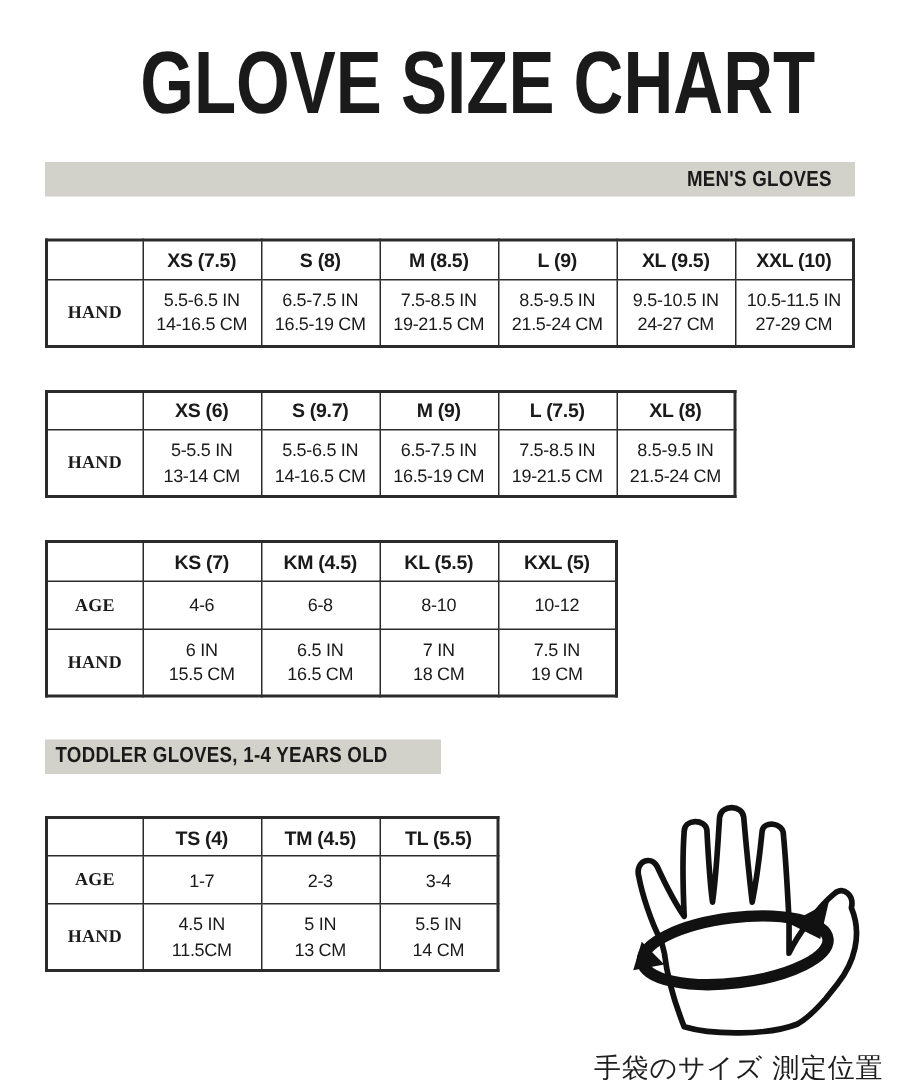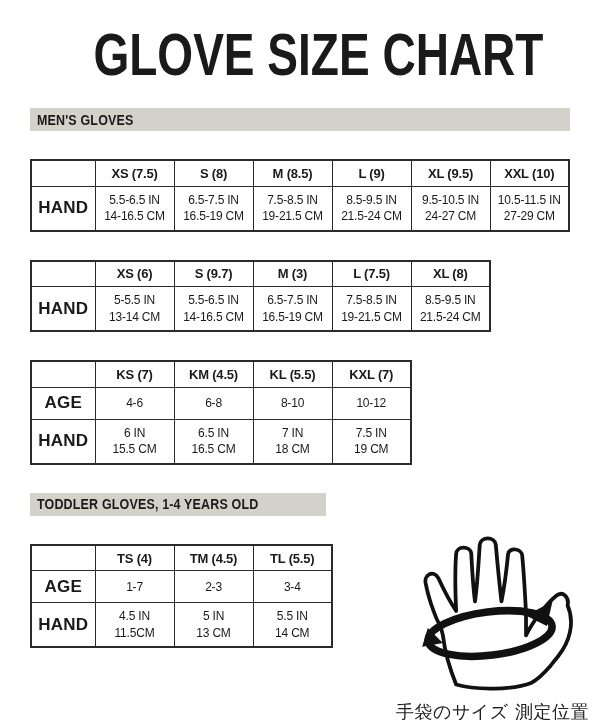--- a/index.html
+++ b/index.html
@@ -29,22 +29,23 @@
     transform-origin:center center;
   }
 
   
   .size-section { margin-top:28px; }
   .section-bar {
     width:540px; height:23px;
     background:#d3d2ca;
     display:flex; align-items:center;
     padding-left:7px;
-  }
-  .size-section.narrow .section-bar { width:296px; }
+    justify-content:flex-end;
+  }
+  .size-section.narrow .section-bar { width:264px; }
   .bar-text {
     display:inline-block;
     font-weight:bold;
     font-size:14.5px;
     letter-spacing:0.2px;
     transform:scaleX(0.86);
     transform-origin:left center;
     white-space:nowrap;
   }
 
@@ -65,23 +66,24 @@
   table.size-table col.c-label { width:64px; }
   table.size-table col.c-data  { width:79px; }
   th.corner { height:26px; }
   th.size {
     height:26px;
     font-size:13px;
     font-weight:bold;
     letter-spacing:-0.2px;
   }
   td.label {
-    font-size:17px;
+    font-size:12px;
     font-weight:bold;
     letter-spacing:0.2px;
+    font-family:Liberation Serif, serif;
   }
   td.data {
     height:32px;
     font-size:12px;
     line-height:1.38;
     letter-spacing:-0.2px;
     padding:5px 1px;
   }
 
   
@@ -156,21 +158,21 @@
             <col class="c-data">
             <col class="c-data">
             <col class="c-data">
             <col class="c-data">
           </colgroup>
           <thead>
             <tr>
               <th class="corner"></th>
               <th class="size">XS (6)</th>
               <th class="size">S (9.7)</th>
-              <th class="size">M (3)</th>
+              <th class="size">M (9)</th>
               <th class="size">L (7.5)</th>
               <th class="size">XL (8)</th>
             </tr>
           </thead>
           <tbody>
             <tr>
               <td class="label">HAND</td>
               <td class="data">5-5.5 IN<br>13-14 CM</td>
               <td class="data">5.5-6.5 IN<br>14-16.5 CM</td>
               <td class="data">6.5-7.5 IN<br>16.5-19 CM</td>
@@ -189,21 +191,21 @@
             <col class="c-data">
             <col class="c-data">
             <col class="c-data">
           </colgroup>
           <thead>
             <tr>
               <th class="corner"></th>
               <th class="size">KS (7)</th>
               <th class="size">KM (4.5)</th>
               <th class="size">KL (5.5)</th>
-              <th class="size">KXL (7)</th>
+              <th class="size">KXL (5)</th>
             </tr>
           </thead>
           <tbody>
             <tr>
               <td class="label">AGE</td>
               <td class="data">4-6</td>
               <td class="data">6-8</td>
               <td class="data">8-10</td>
               <td class="data">10-12</td>
             </tr>

